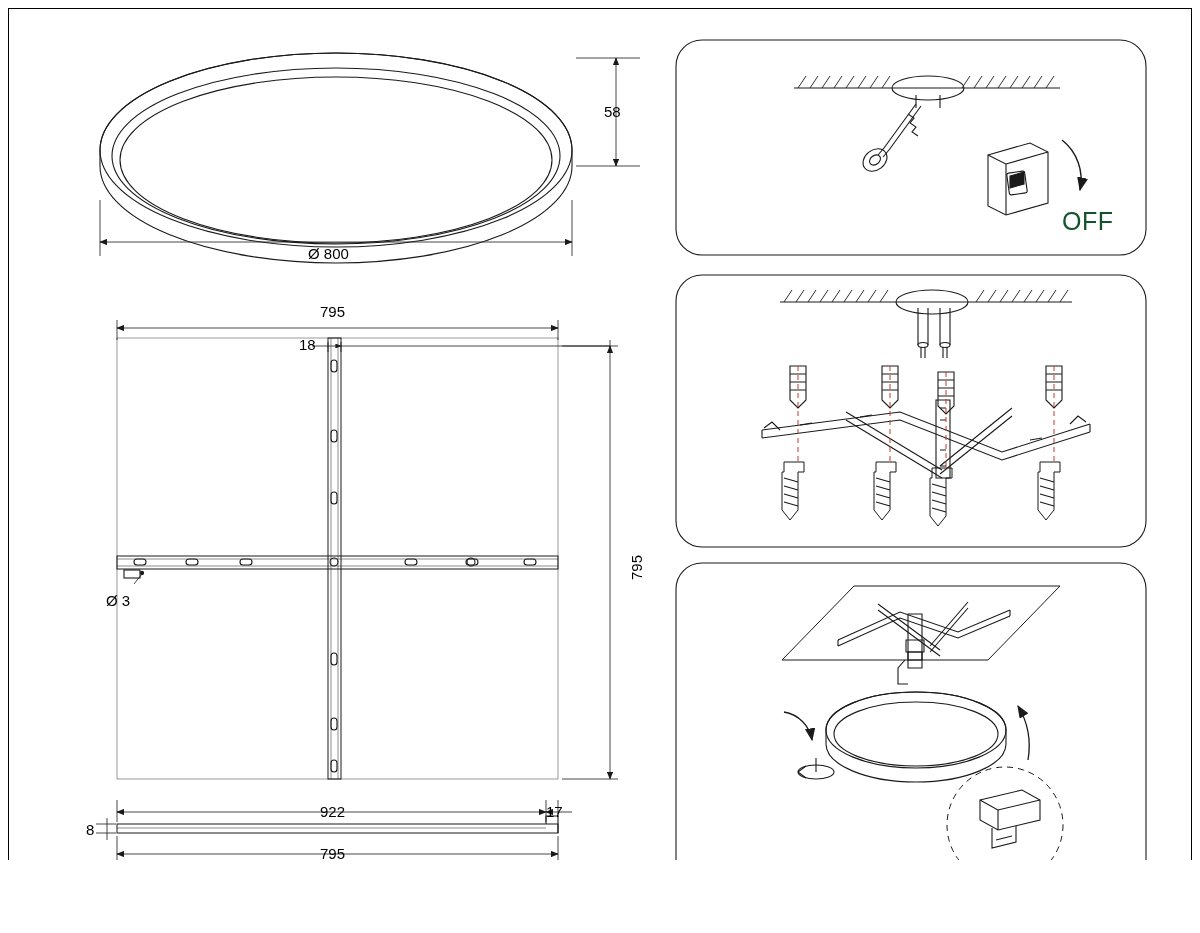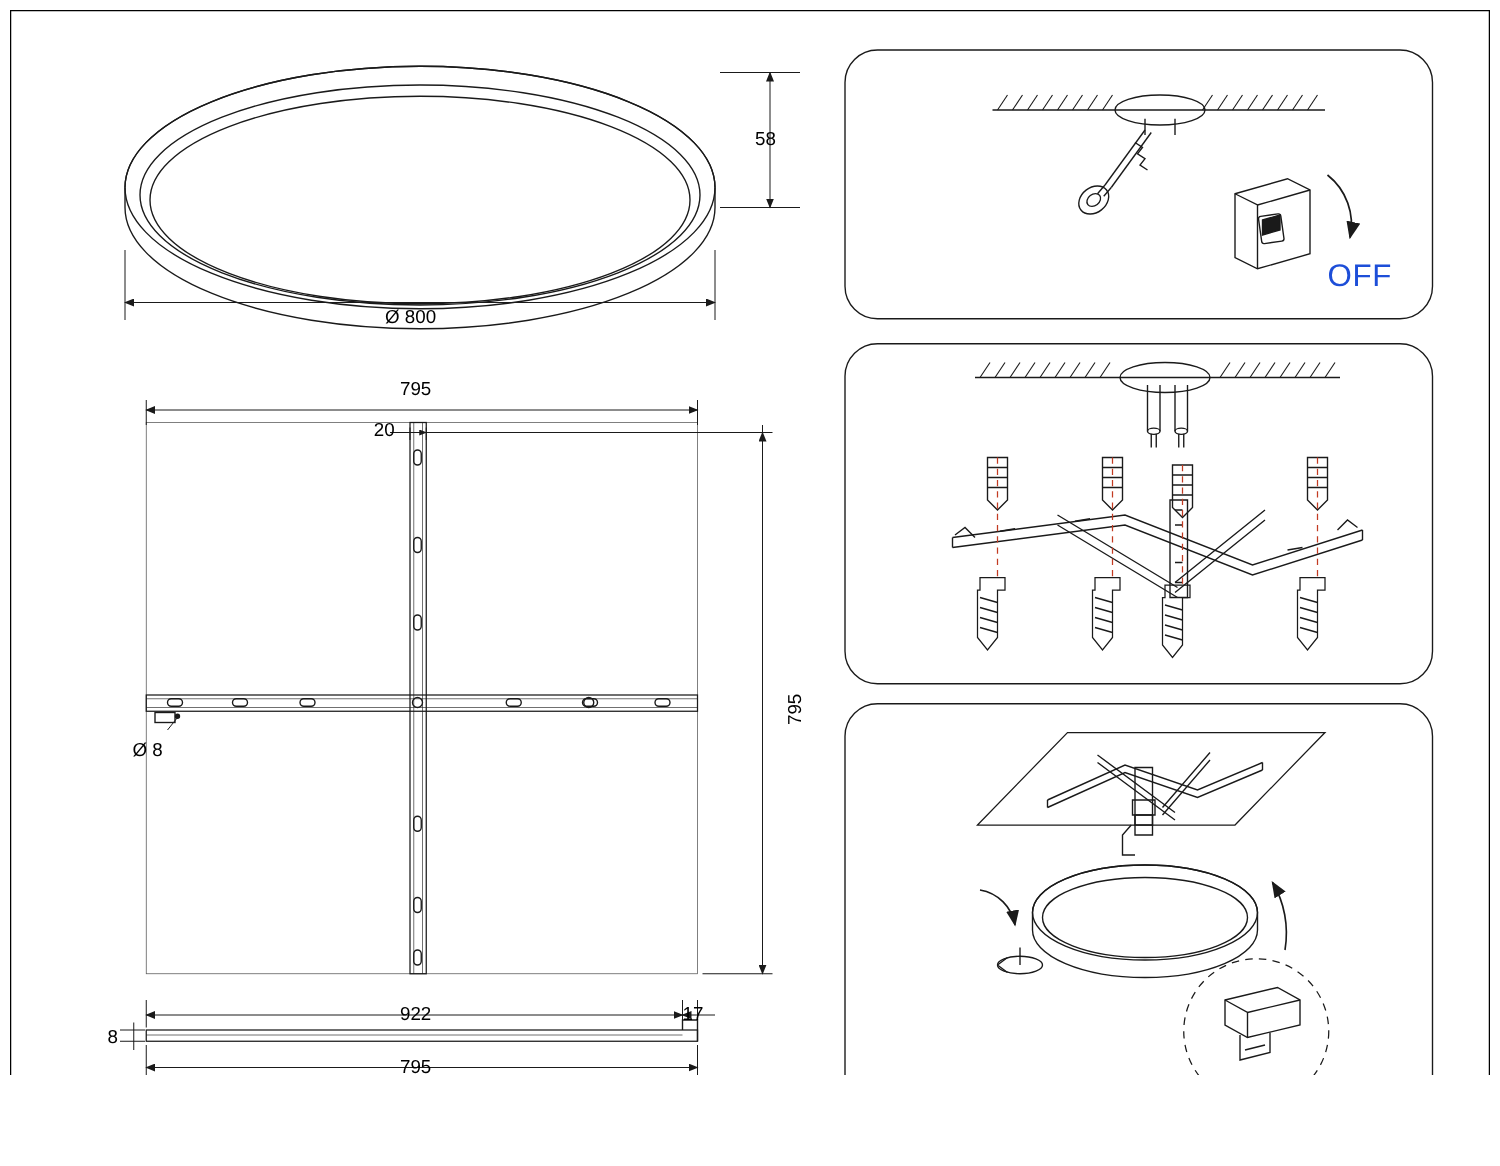--- a/index.html
+++ b/index.html
@@ -41,21 +41,21 @@
     white-space: nowrap;
   }
   .dim-label.rot {
     transform: rotate(-90deg);
     transform-origin: left top;
   }
   .off-label {
     position: absolute;
     font-family: "Liberation Sans", sans-serif;
     font-size: 25px;
-    color: #1d4ed8;
+    color: #14532d;
     letter-spacing: 0.5px;
   }
 </style>
 </head>
 <body>
 
 <div id="sheet">
 
   <div class="border-frame"></div>
 
@@ -363,25 +363,25 @@
 
     </g>
   </svg>
 
   <div class="dim-label" style="left:604px; top:103px;">58</div>
 
   <div class="dim-label" style="left:308px; top:245px;">Ø 800</div>
 
   <div class="dim-label" style="left:320px; top:303px;">795</div>
 
-  <div class="dim-label" style="left:299px; top:336px;">20</div>
+  <div class="dim-label" style="left:299px; top:336px;">18</div>
 
   <div class="dim-label rot" style="left:628px; top:580px;">795</div>
 
-  <div class="dim-label" style="left:106px; top:592px;">Ø 8</div>
+  <div class="dim-label" style="left:106px; top:592px;">Ø 3</div>
 
   <div class="dim-label" style="left:320px; top:803px;">922</div>
 
   <div class="dim-label" style="left:546px; top:803px;">17</div>
 
   <div class="dim-label" style="left:86px; top:821px;">8</div>
 
   <div class="dim-label" style="left:320px; top:845px;">795</div>
 
   <div class="off-label" style="left:1062px; top:207px;">OFF</div>

